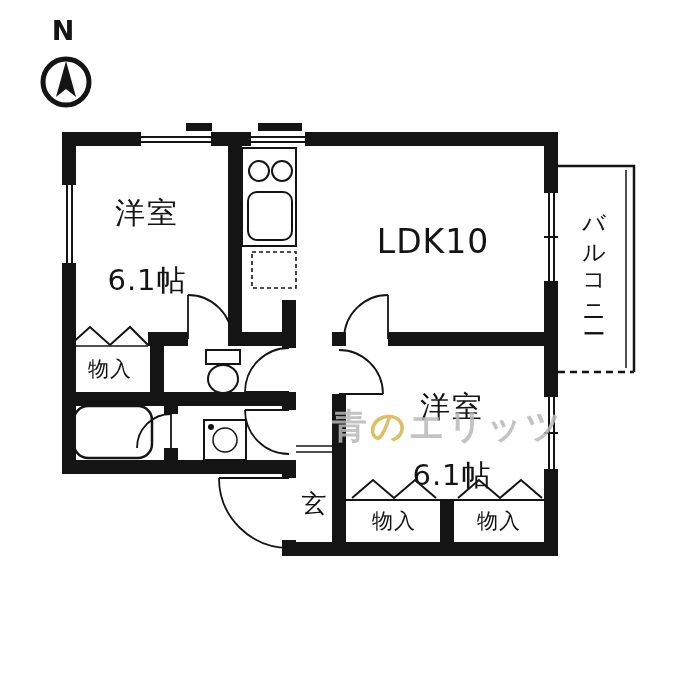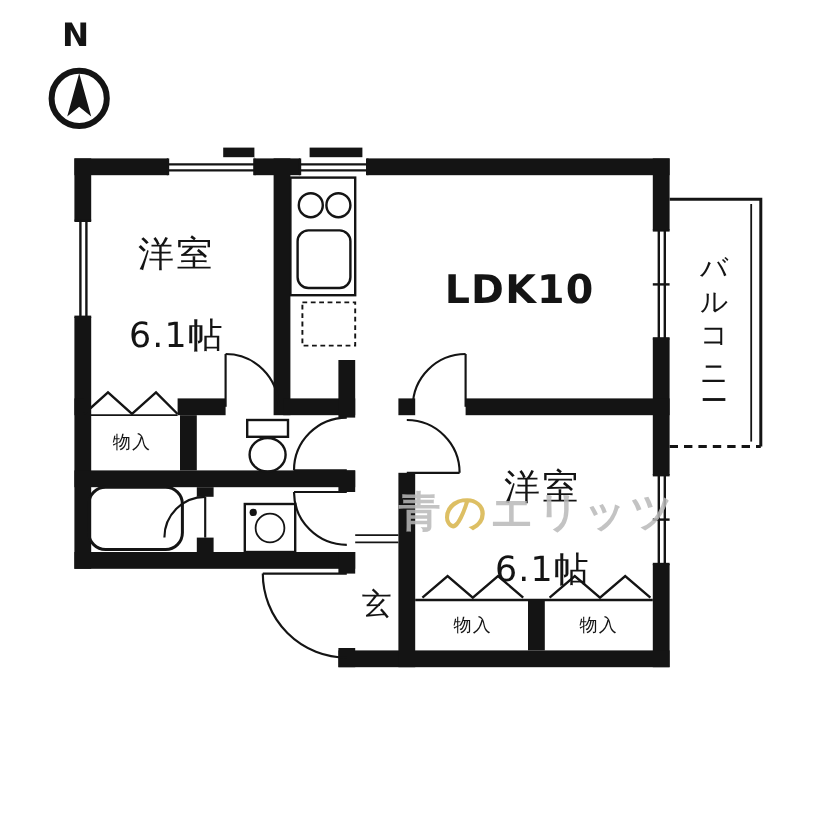--- a/index.html
+++ b/index.html
@@ -7,22 +7,22 @@
     position:relative;width:700px;height:700px;background:#ffffff;
     font-family:"DejaVu Sans","Liberation Sans",sans-serif;overflow:hidden;
   }
   .plan-svg{position:absolute;left:0;top:0;}
   .lbl{
     position:absolute;transform:translate(-50%,-50%);
     color:#141414;white-space:nowrap;line-height:1;
   }
   .room-name{font-size:30px;font-weight:500;letter-spacing:2px;}
   .room-size{font-size:29px;font-weight:500;letter-spacing:1px;margin-top:28px;}
-  .ldk{font-size:33px;font-weight:700;letter-spacing:1px;}
-  .small-room{font-size:15px;font-weight:500;letter-spacing:1px;}
+  .ldk{font-size:33px;font-weight:400;letter-spacing:1px;}
+  .small-room{font-size:21px;font-weight:500;letter-spacing:1px;}
   .genkan{font-size:25px;font-weight:500;}
   .compass-n{font-size:27px;font-weight:bold;}
   .vertical{
     writing-mode:vertical-rl;font-size:23px;font-weight:500;letter-spacing:5px;
   }
   .watermark{
     position:absolute;left:332px;top:403px;font-size:35px;font-weight:bold;
     letter-spacing:3px;color:#b9b9b9;opacity:0.85;white-space:nowrap;
   }
   .watermark .accent{color:#d8b44a;}

